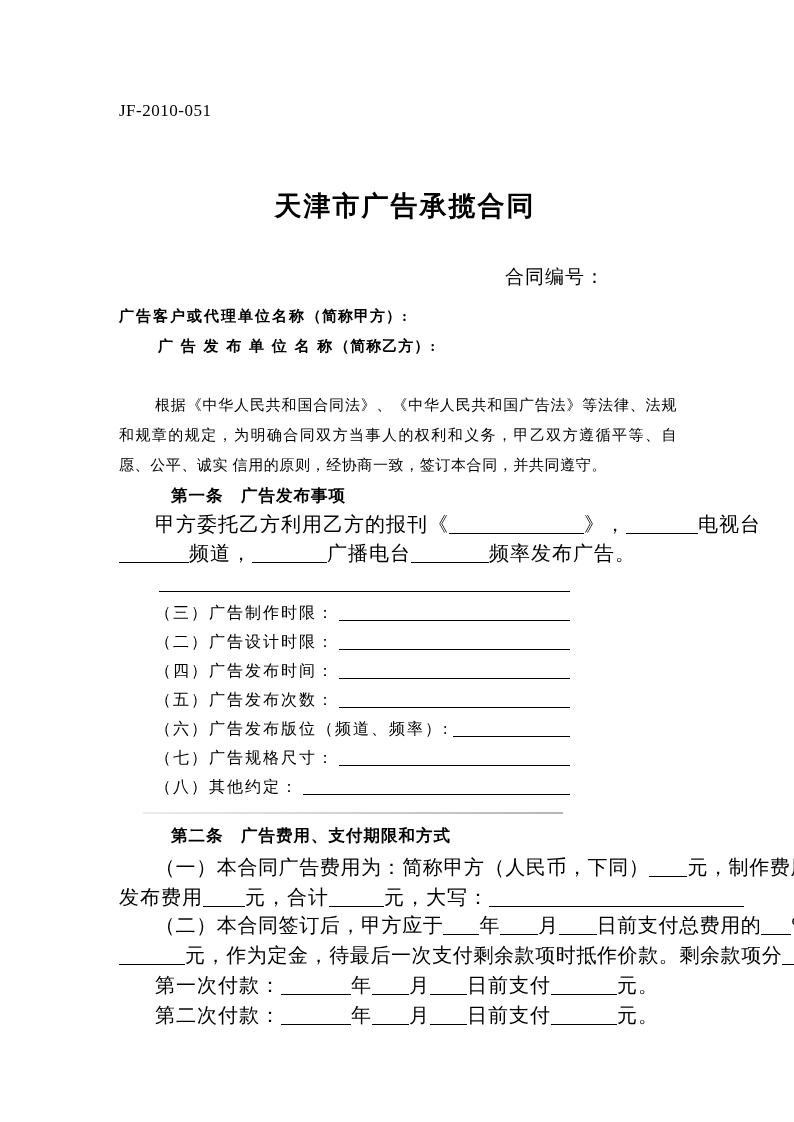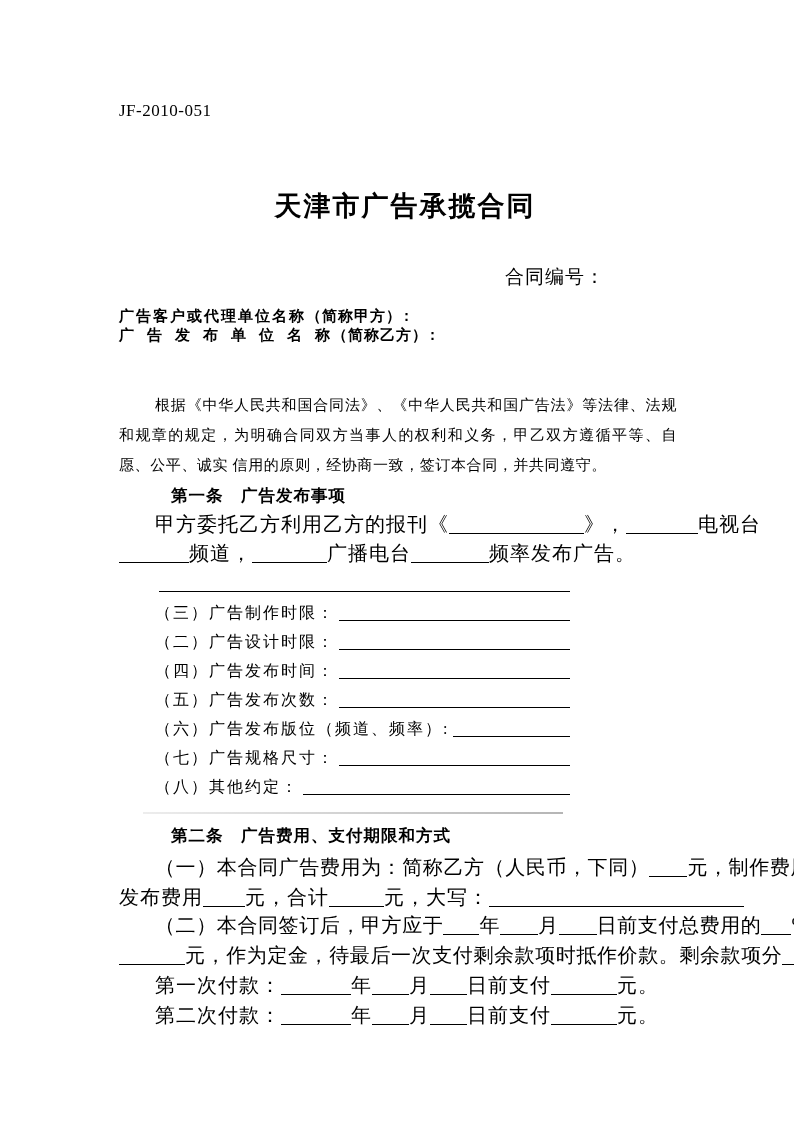--- a/index.html
+++ b/index.html
@@ -10,21 +10,21 @@
     font-family:"Liberation Serif","DejaVu Serif",serif;
     overflow:hidden;
     border-radius:26px;
   }
   .abs{position:absolute;}
   .serif{font-family:"Liberation Serif","DejaVu Serif",serif;}
   .hei{font-family:"DejaVu Sans","Liberation Sans",sans-serif;font-weight:700;padding-left:16px;}
   .form-code{left:119px;top:101px;font-size:17px;letter-spacing:0.5px;}
   .doc-title{left:0;right:0;top:188px;text-align:center;font-size:27px;letter-spacing:2px;}
   .contract-no{left:505px;top:264px;font-size:19px;letter-spacing:1px;}
-  .party-line{left:119px;font-size:15px;font-weight:700;letter-spacing:1px;white-space:nowrap;font-family:Liberation Mono, monospace;}
+  .party-line{left:119px;font-size:15px;font-weight:700;letter-spacing:1px;white-space:nowrap;}
   .preamble{
     left:119px;top:390px;width:558px;
     font-size:15px;line-height:30px;letter-spacing:0.6px;
     text-align:justify;text-indent:36px;
   }
   .sec-heading{font-size:16.5px;letter-spacing:1px;}
   .tline{font-size:20px;letter-spacing:1px;white-space:nowrap;}
   .items-block{left:155px;top:566px;width:415px;}
   .item-row{display:flex;align-items:flex-end;height:29px;font-size:16px;letter-spacing:2px;white-space:nowrap;}
   .item-row .grow{flex:1 1 auto;margin-bottom:3px;margin-left:4px;}
@@ -42,21 +42,21 @@
   <div class="abs form-code serif">JF-2010-051</div>
 
   <div class="abs doc-title hei">天津市广告承揽合同</div>
 
   <div class="abs contract-no serif">合同编号：</div>
 
   <div class="abs party-line" style="top:307px;">
     <span style="letter-spacing:2px;">广告客户或代理单位名称</span><span>（简称甲方）:</span>
   </div>
 
-  <div class="abs party-line" style="top:326px;">
+  <div class="abs party-line" style="top:337px;margin-left:39px;">
     <span style="letter-spacing:2px;">广 告 发 布 单 位 名 称</span><span>（简称乙方）:</span>
   </div>
 
   <div class="abs preamble">根据《中华人民共和国合同法》、《中华人民共和国广告法》等法律、法规和规章的规定，为明确合同双方当事人的权利和义务，甲乙双方遵循平等、自愿、公平、诚实 信用的原则，经协商一致，签订本合同，并共同遵守。</div>
 
   <div class="abs hei sec-heading" style="left:155px;top:485px;">第一条　广告发布事项</div>
 
   <div class="abs tline" style="left:155px;top:511px;">
     <span>甲方委托乙方利用乙方的报刊《</span><span class="blank" style="width:135px;"></span><span>》，</span><span class="blank" style="width:72px;"></span><span>电视台</span>
   </div>
@@ -97,21 +97,21 @@
         <span>（八）其他约定：</span>
         <span class="blank grow"></span>
       </div>
   </div>
 
   <div class="abs divider"></div>
 
   <div class="abs hei sec-heading" style="left:155px;top:825px;">第二条　广告费用、支付期限和方式</div>
 
   <div class="abs tline" style="left:155px;top:854px;letter-spacing:0.6px;">
-    <span>（一）本合同广告费用为：简称乙方（人民币，下同）</span><span class="blank" style="width:38px;"></span><span>元，制作费用</span><span class="blank" style="width:48px;"></span><span>元，</span>
+    <span>（一）本合同广告费用为：简称甲方（人民币，下同）</span><span class="blank" style="width:38px;"></span><span>元，制作费用</span><span class="blank" style="width:48px;"></span><span>元，</span>
   </div>
 
   <div class="abs tline" style="left:119px;top:884px;">
     <span>发布费用</span><span class="blank" style="width:42px;"></span><span>元，合计</span><span class="blank" style="width:55px;"></span><span>元，大写：</span><span class="blank" style="width:255px;"></span>
   </div>
 
   <div class="abs tline" style="left:119px;top:942px;letter-spacing:0.6px;">
     <span class="blank" style="width:66px;"></span><span>元，作为定金，待最后一次支付剩余款项时抵作价款。剩余款项分</span><span class="blank" style="width:33px;"></span><span>次付清。</span>
   </div>
 

